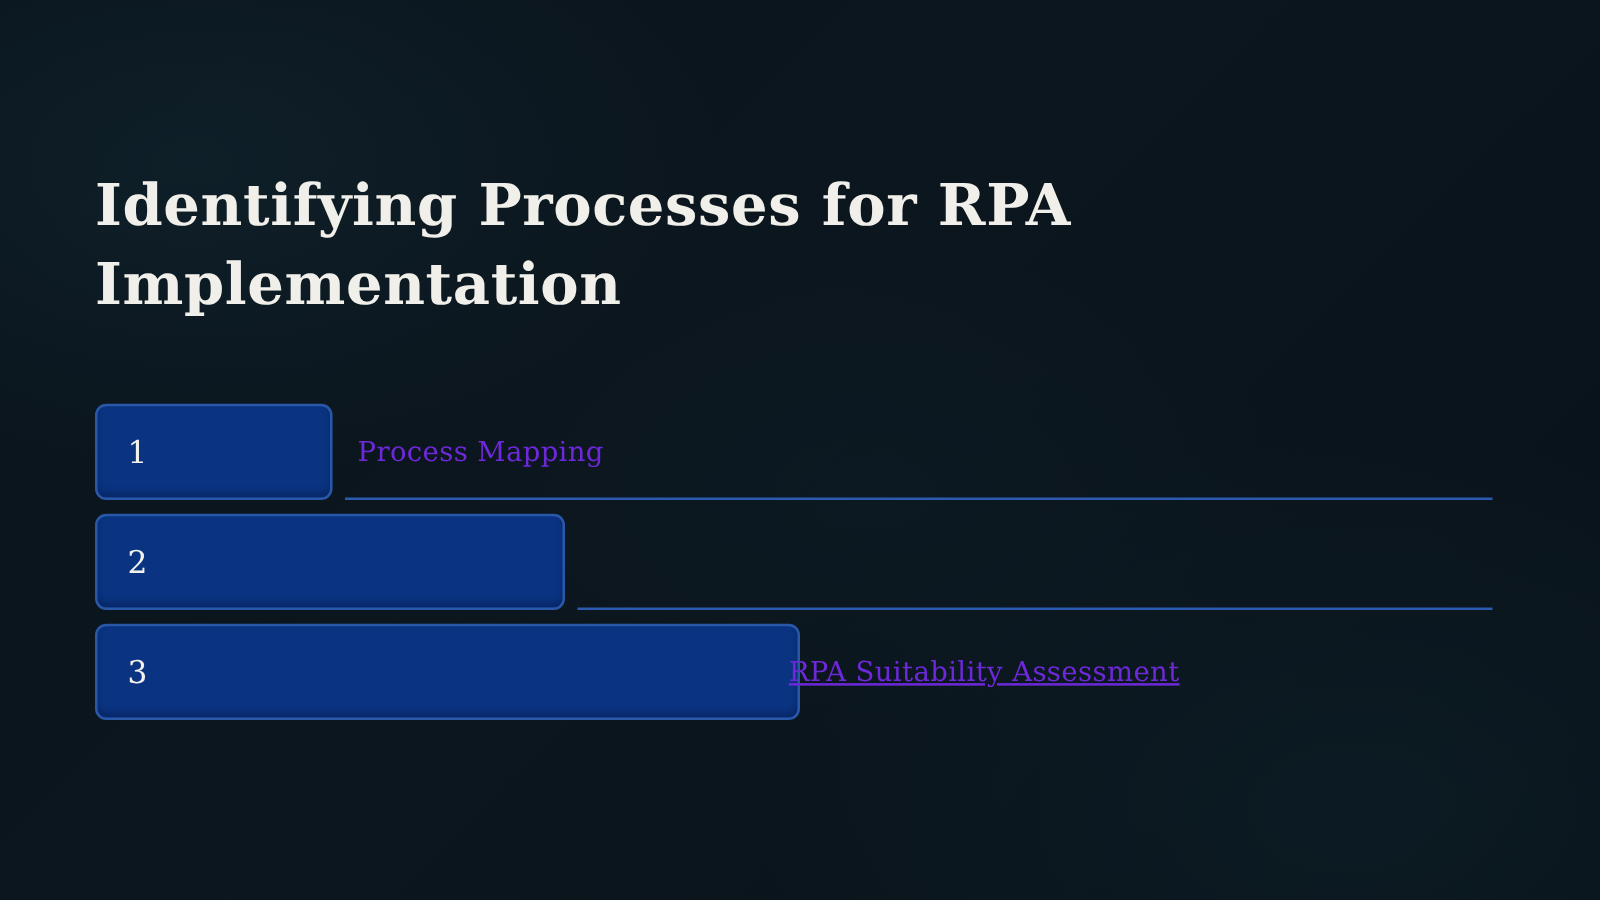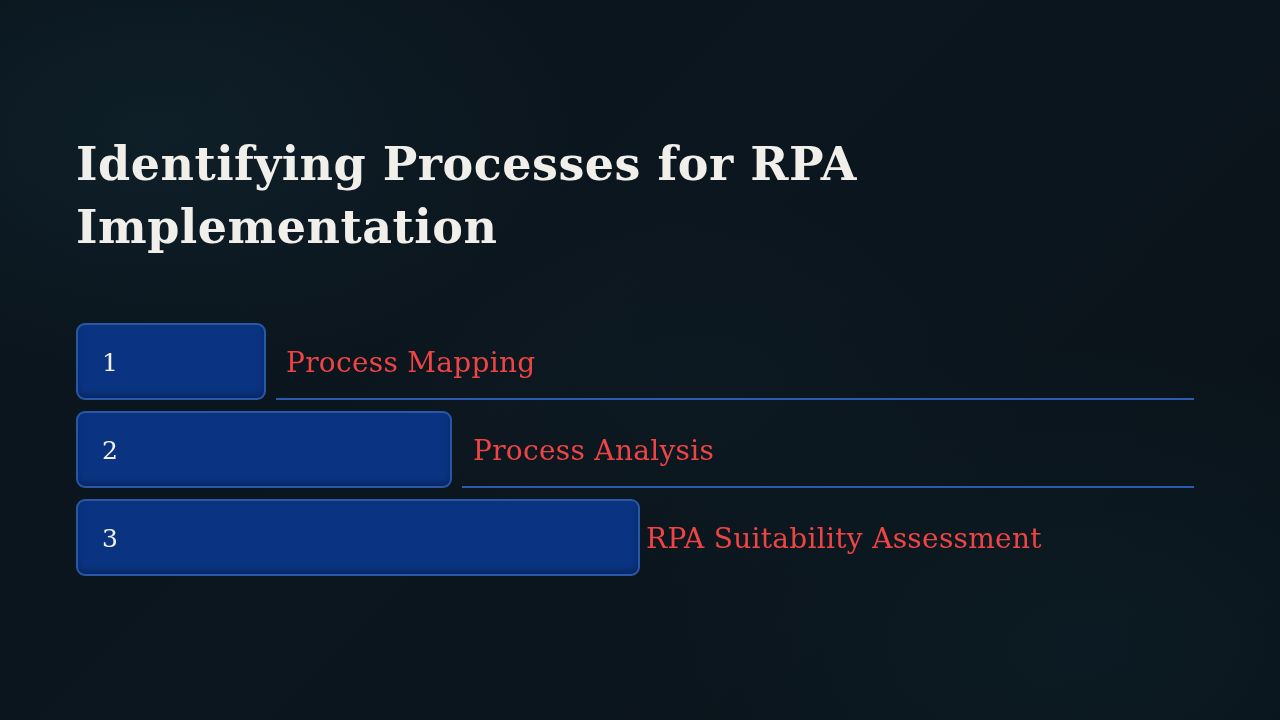--- a/index.html
+++ b/index.html
@@ -66,36 +66,36 @@
     bottom: 0px;
     right: 0;
     height: 2px;
     background: #2b5bb0;
   }
 
   .step-label {
     position: absolute;
     top: 50%;
     transform: translateY(-50%);
-    font-size: 28px;
-    color: #ef4444;
+    font-size: 22px;
+    color: #6d28d9;
     white-space: nowrap;
     letter-spacing: 0.3px;
   }
 
   .step-1 .bar { width: 190px; }
   .step-1 .step-underline { left: 200px; }
   .step-1 .step-label { left: 210px; }
 
   .step-2 .bar { width: 376px; }
   .step-2 .step-underline { left: 386px; }
   .step-2 .step-label { left: 397px; }
 
   .step-3 .bar { width: 564px; }
-  .step-3 .step-label { left: 570px; }
+  .step-3 .step-label { left: 555px; text-decoration: underline; }
 </style>
 </head>
 <body>
 
 <h1 class="slide-title">Identifying Processes for RPA Implementation</h1>
 
 <div class="steps">
 
   <div class="step-row step-1">
     <div class="bar">
@@ -103,21 +103,20 @@
     </div>
     <div class="step-underline"></div>
     <span class="step-label">Process Mapping</span>
   </div>
 
   <div class="step-row step-2">
     <div class="bar">
       <span class="bar-number">2</span>
     </div>
     <div class="step-underline"></div>
-    <span class="step-label">Process Analysis</span>
   </div>
 
   <div class="step-row step-3">
     <div class="bar">
       <span class="bar-number">3</span>
     </div>
     <span class="step-label">RPA Suitability Assessment</span>
   </div>
 
 </div>

